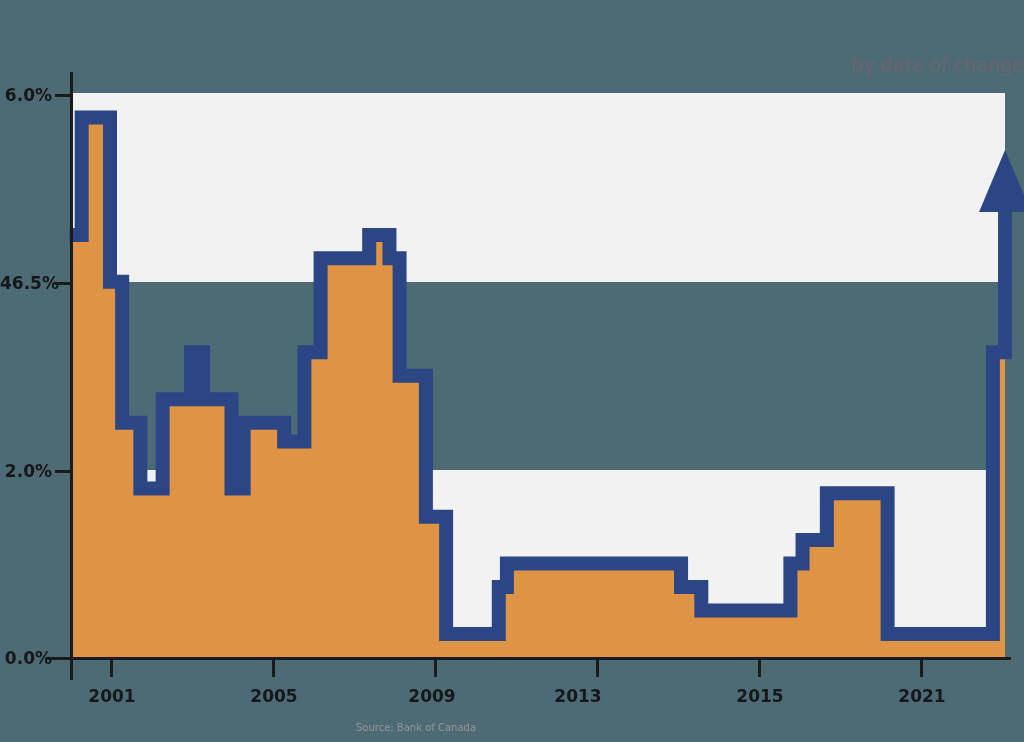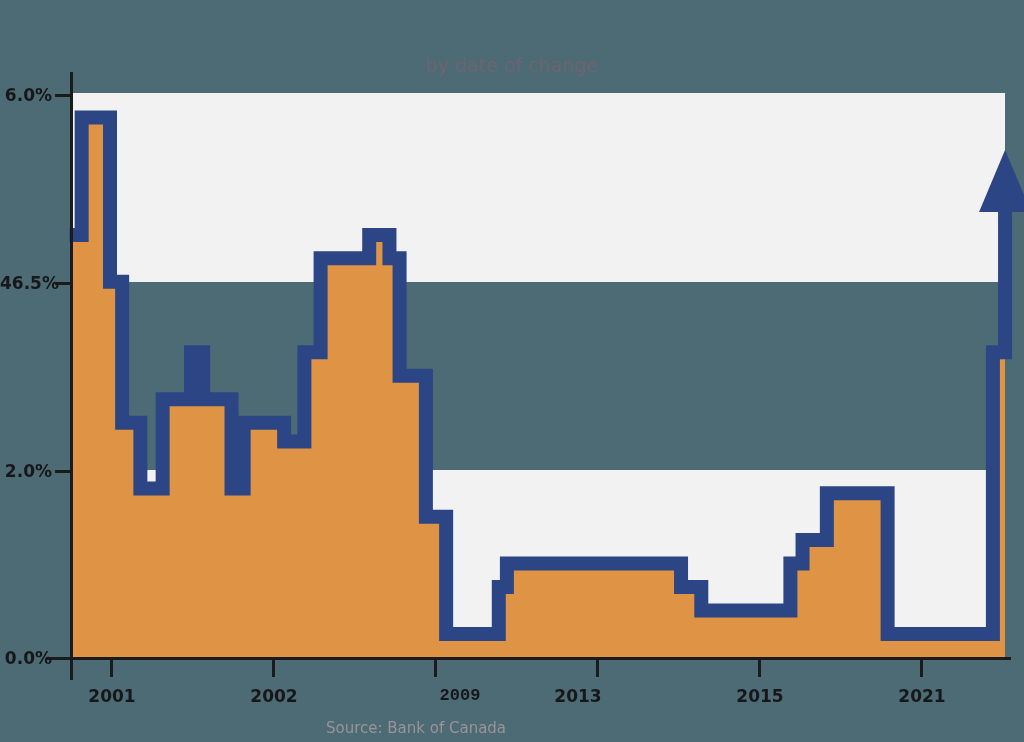--- a/index.html
+++ b/index.html
@@ -31,33 +31,33 @@
     color: #3a53a4;
     letter-spacing: -0.2px;
     line-height: 44px;
     white-space: nowrap;
   }
   .subtitle {
     position: absolute;
     left: 0;
     top: 52px;
     width: 1024px;
-    text-align: center;
+    text-align: right;
     font-size: 19px;
     font-weight: normal;
     color: #6e6470;
     line-height: 26px;
   }
   .source {
     position: absolute;
     left: 0;
     top: 718px;
     width: 832px;
     text-align: center;
-    font-size: 15px;
+    font-size: 10px;
     color: #9a9399;
     line-height: 20px;
   }
   .band {
     position: absolute;
     left: 0;
     width: 935px;
     background: #f2f2f3;
   }
   .axis-y-line {
@@ -170,21 +170,21 @@
   </div>
 
   <div class="xtick" style="left:110px;"></div>
   <div class="xtick" style="left:272px;"></div>
   <div class="xtick" style="left:434px;"></div>
   <div class="xtick" style="left:596px;"></div>
   <div class="xtick" style="left:758px;"></div>
   <div class="xtick" style="left:920px;"></div>
 
   <div class="xlabel" style="left:112px;">2001</div>
-  <div class="xlabel" style="left:274px;">2002</div>
-  <div class="xlabel" style="left:460px;font-family:Liberation Mono, monospace;">2009</div>
+  <div class="xlabel" style="left:274px;">2005</div>
+  <div class="xlabel" style="left:432px;">2009</div>
   <div class="xlabel" style="left:578px;">2013</div>
   <div class="xlabel" style="left:760px;">2015</div>
   <div class="xlabel" style="left:922px;">2021</div>
 
   <div class="source">Source: Bank of Canada</div>
 
 </div>
 
 </body></html>

